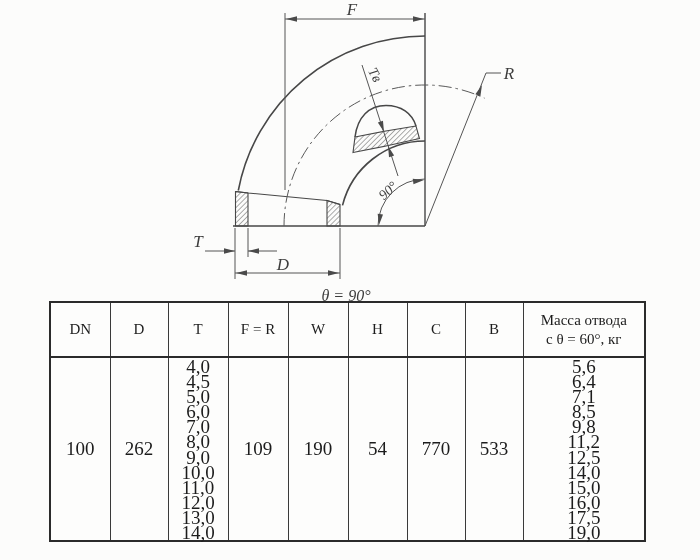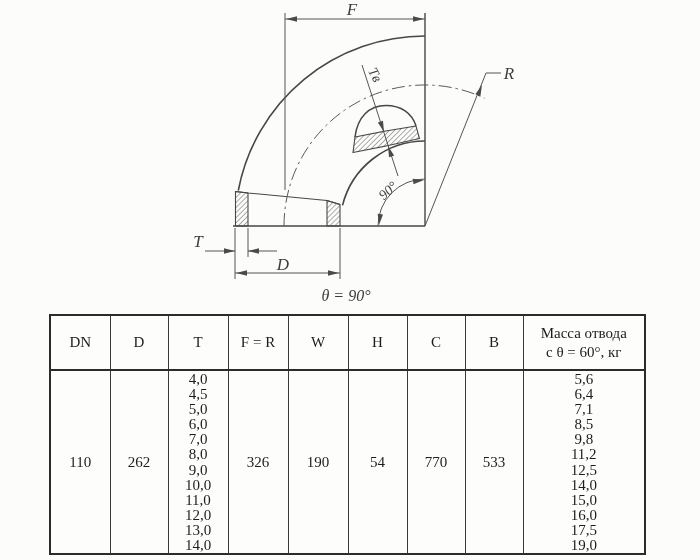--- a/index.html
+++ b/index.html
@@ -8,38 +8,38 @@
     background:#fcfcfb; overflow:hidden;
     font-family:"Liberation Serif", serif;
     color:#1c1c1c;
   }
   svg text{ fill:#3d3d3d; }
   .dim-label{ font-style:italic; font-size:17px; font-family:"Liberation Serif", serif; }
   .dim-label-small{ font-style:italic; font-size:14px; font-family:"Liberation Serif", serif; }
   .caption-label{ font-style:italic; font-size:16px; font-family:"Liberation Serif", serif; }
 
   table.spec{
-    position:absolute; left:49px; top:314px;
+    position:absolute; left:49px; top:301px;
     border-collapse:collapse; table-layout:fixed;
     background:#fdfdfc;
   }
   table.spec th, table.spec td{
     border:1px solid #3a3a3a;
     text-align:center; padding:0;
     font-family:"Liberation Serif", serif;
     color:#1c1c1c;
   }
   table.spec{ border:2px solid #2b2b2b; }
   table.spec thead th{
     height:53px; font-weight:normal; font-size:15px;
     vertical-align:middle; white-space:pre-line; line-height:1.25;
     border-bottom:2px solid #2b2b2b;
   }
   table.spec tbody td{
-    height:180px; font-size:15px; vertical-align:middle;
+    height:180px; font-size:19px; vertical-align:middle;
   }
   table.spec tbody td.stack{
     vertical-align:top; white-space:pre-line;
     line-height:15.1px; padding-top:1px;
   }
 </style>
 </head>
 <body>
 
 <div class="stage">
@@ -148,35 +148,35 @@
         <th>W</th>
         <th>H</th>
         <th>C</th>
         <th>B</th>
         <th>Масса отвода
 с θ =  60°, кг</th>
       </tr>
     </thead>
     <tbody>
       <tr>
-        <td>110</td>
+        <td>100</td>
         <td>262</td>
         <td class="stack">4,0
 4,5
 5,0
 6,0
 7,0
 8,0
 9,0
 10,0
 11,0
 12,0
 13,0
 14,0</td>
-        <td>326</td>
+        <td>109</td>
         <td>190</td>
         <td>54</td>
         <td>770</td>
         <td>533</td>
         <td class="stack">5,6
 6,4
 7,1
 8,5
 9,8
 11,2

